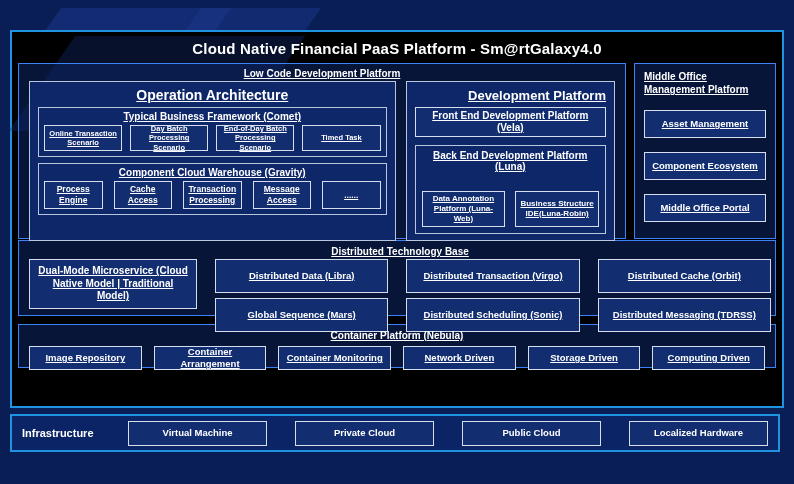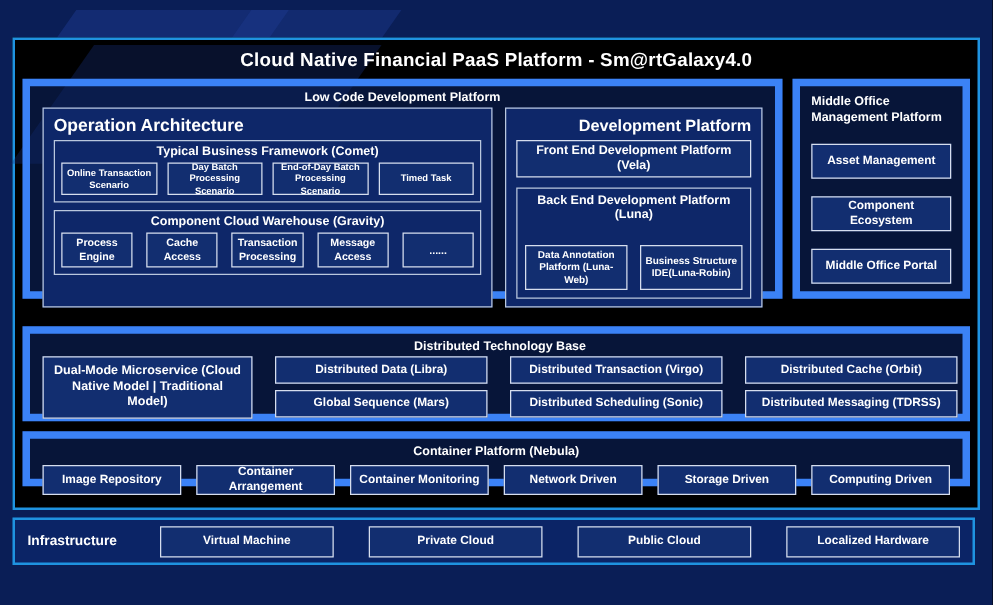--- a/index.html
+++ b/index.html
@@ -21,37 +21,37 @@
     border:2px solid #1f93e0;background:#000000;z-index:1;
   }
   .main-title{
     text-align:center;font-size:15px;font-weight:bold;letter-spacing:.2px;
     padding:8px 0 6px 0;position:relative;z-index:1;
   }
   .content{position:relative;z-index:1;padding:0 6px;}
   .row-top{display:flex;gap:8px;height:176px;}
 
   
-  .sec{border:6px solid #3b82f6;background:rgba(13,38,104,.55);box-sizing:border-box;}
+  .sec{border:1px solid #3b82f6;background:rgba(13,38,104,.55);box-sizing:border-box;text-decoration:underline;}
   .sec-title{font-size:10px;font-weight:bold;text-align:center;padding:4px 0 2px 0;}
 
   
   .mid{border:1px solid #b9c7de;background:#0e2769;box-sizing:border-box;}
   
   .item{
     border:1px solid #d6deee;background:#122e70;box-sizing:border-box;
     display:flex;align-items:center;justify-content:center;text-align:center;
     font-weight:bold;line-height:1.25;padding:2px 3px;
   }
 
   
   .lcdp{flex:1;display:flex;flex-direction:column;padding:0 10px 8px 10px;}
   .lcdp-row{display:flex;gap:10px;flex:1;}
   .op-arch{flex:1.82;display:flex;flex-direction:column;padding:0 8px 6px 8px;}
-  .mid-title-lg{font-size:14px;font-weight:bold;padding:5px 0 4px 0;}
+  .mid-title-lg{font-size:14px;font-weight:bold;text-align:center;padding:5px 0 4px 0;}
   .mid-title-md{font-size:13px;font-weight:bold;text-align:right;padding:6px 0 4px 0;}
   .sub{padding:1px 5px 5px 5px;}
   .sub + .sub{margin-top:6px;}
   .sub-title{font-size:10px;font-weight:bold;text-align:center;padding:2px 0 3px 0;}
   .comet-items{display:flex;gap:8px;}
   .comet-items .item{flex:1;font-size:7.5px;height:26px;}
   .gravity-items{display:flex;gap:11px;}
   .gravity-items .item{flex:1;font-size:8.5px;height:28px;}
 
   .dev-plat{flex:1;display:flex;flex-direction:column;padding:0 8px 6px 8px;}
@@ -59,25 +59,25 @@
   .luna{flex:1;padding:2px 6px 6px 6px;display:flex;flex-direction:column;gap:16px;}
   .luna-items{display:flex;gap:10px;flex:1;}
   .luna-items .item{flex:1;font-size:8px;}
 
   
   .momp{width:142px;flex:none;padding:6px 9px;}
   .momp-title{font-size:10px;font-weight:bold;line-height:1.3;}
   .momp .item{height:28px;font-size:9.5px;margin-top:14px;}
 
   
-  .dtb{margin-top:22px;height:76px;padding:1px 4px 7px 10px;}
+  .dtb{margin-top:1px;height:76px;padding:1px 4px 7px 10px;}
   .dtb-row{display:flex;gap:18px;}
   .dual{flex:0 0 168px;font-size:10px;height:50px;padding:3px 6px;}
   .dtb-col{flex:1;display:flex;flex-direction:column;gap:5px;}
-  .dtb-col .item{height:22px;font-size:9.5px;}
+  .dtb-col .item{height:34px;font-size:9.5px;}
 
   
   .nebula{margin-top:8px;height:44px;padding:1px 10px 7px 10px;}
   .nebula-row{display:flex;gap:12px;margin-top:3px;}
   .nebula-row .item{flex:1;height:24px;font-size:9.5px;}
 
   
   .infra{
     position:absolute;left:10px;top:414px;width:770px;height:38px;
     border:2px solid #1f93e0;background:#0b2466;box-sizing:border-box;

